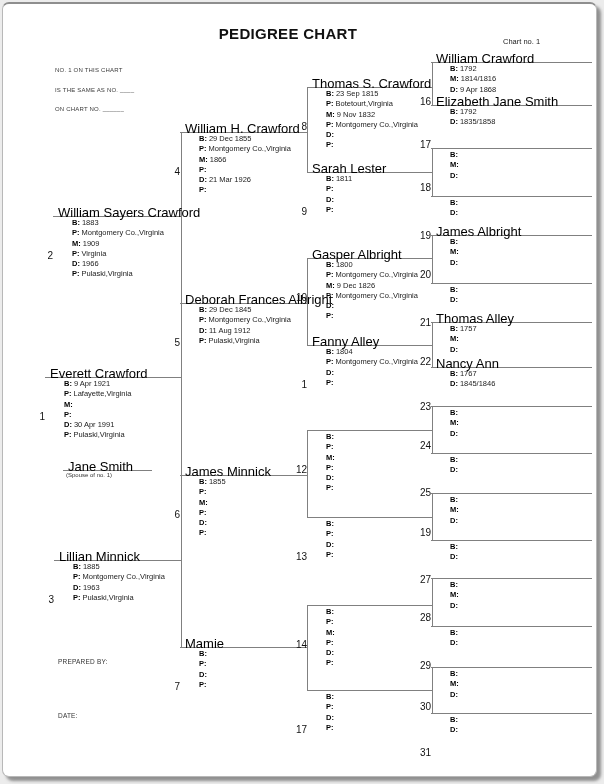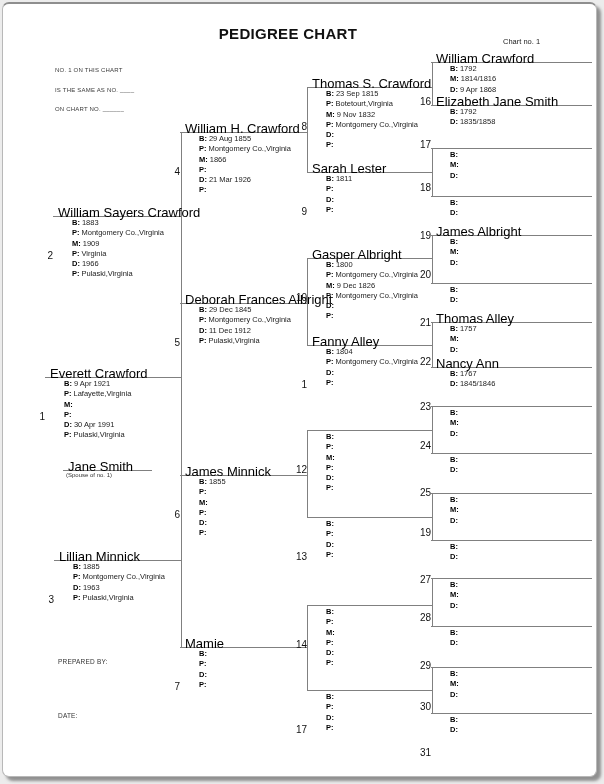--- a/index.html
+++ b/index.html
@@ -95,36 +95,36 @@
           <div class="prow"><b>P:</b><span>Montgomery Co.,Virginia</span></div>
           <div class="prow"><b>D:</b><span>1963</span></div>
           <div class="prow"><b>P:</b><span>Pulaski,Virginia</span></div>
         </div>
       </div>
       <div class="person" style="left: 180px; top: 121px;">
         <div class="pline" style="width: 127px;"></div>
         <div class="pnum">4</div>
         <div class="pname">William H. Crawford</div>
         <div class="pfields">
-          <div class="prow"><b>B:</b><span>29 Aug 1855</span></div>
+          <div class="prow"><b>B:</b><span>29 Dec 1855</span></div>
           <div class="prow"><b>P:</b><span>Montgomery Co.,Virginia</span></div>
           <div class="prow"><b>M:</b><span>1866</span></div>
           <div class="prow"><b>P:</b><span></span></div>
           <div class="prow"><b>D:</b><span>21 Mar 1926</span></div>
           <div class="prow"><b>P:</b><span></span></div>
         </div>
       </div>
       <div class="person" style="left: 180px; top: 292px;">
         <div class="pline" style="width: 127px;"></div>
         <div class="pnum">5</div>
         <div class="pname">Deborah Frances Albright</div>
         <div class="pfields">
           <div class="prow"><b>B:</b><span>29 Dec 1845</span></div>
           <div class="prow"><b>P:</b><span>Montgomery Co.,Virginia</span></div>
-          <div class="prow"><b>D:</b><span>11 Dec 1912</span></div>
+          <div class="prow"><b>D:</b><span>11 Aug 1912</span></div>
           <div class="prow"><b>P:</b><span>Pulaski,Virginia</span></div>
         </div>
       </div>
       <div class="person" style="left: 180px; top: 464px;">
         <div class="pline" style="width: 127px;"></div>
         <div class="pnum">6</div>
         <div class="pname">James Minnick</div>
         <div class="pfields">
           <div class="prow"><b>B:</b><span>1855</span></div>
           <div class="prow"><b>P:</b><span></span></div>

